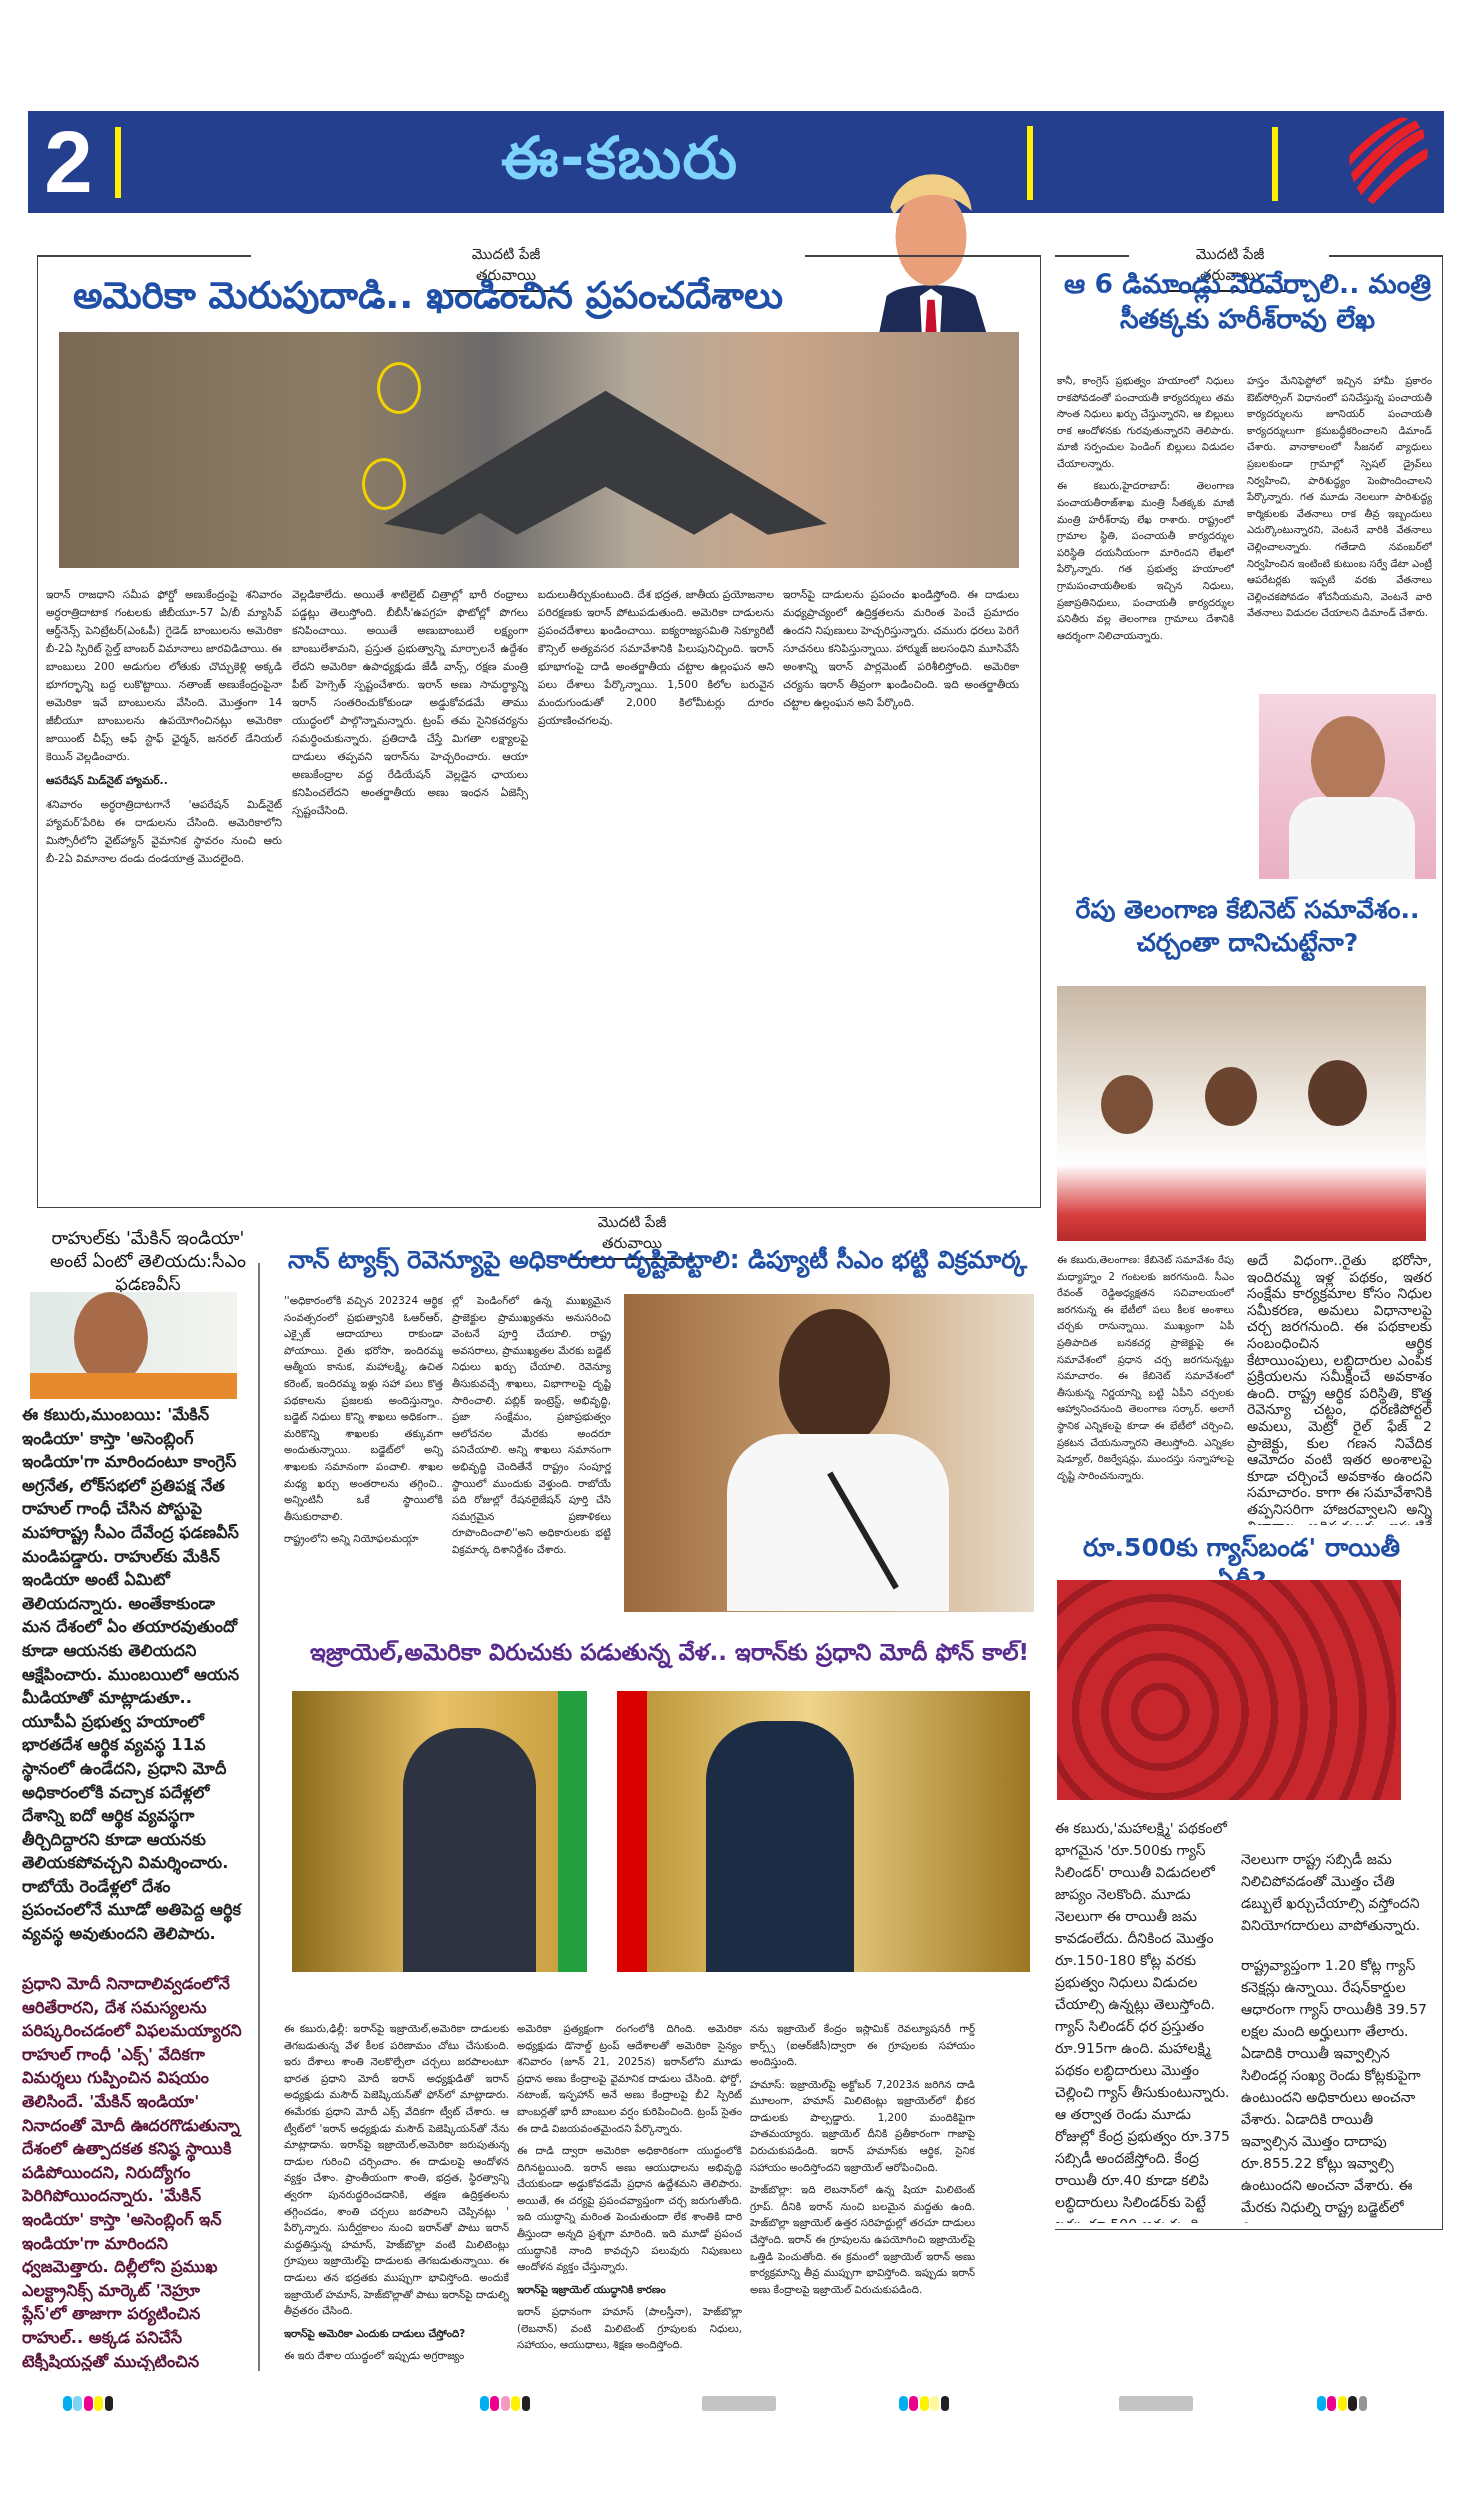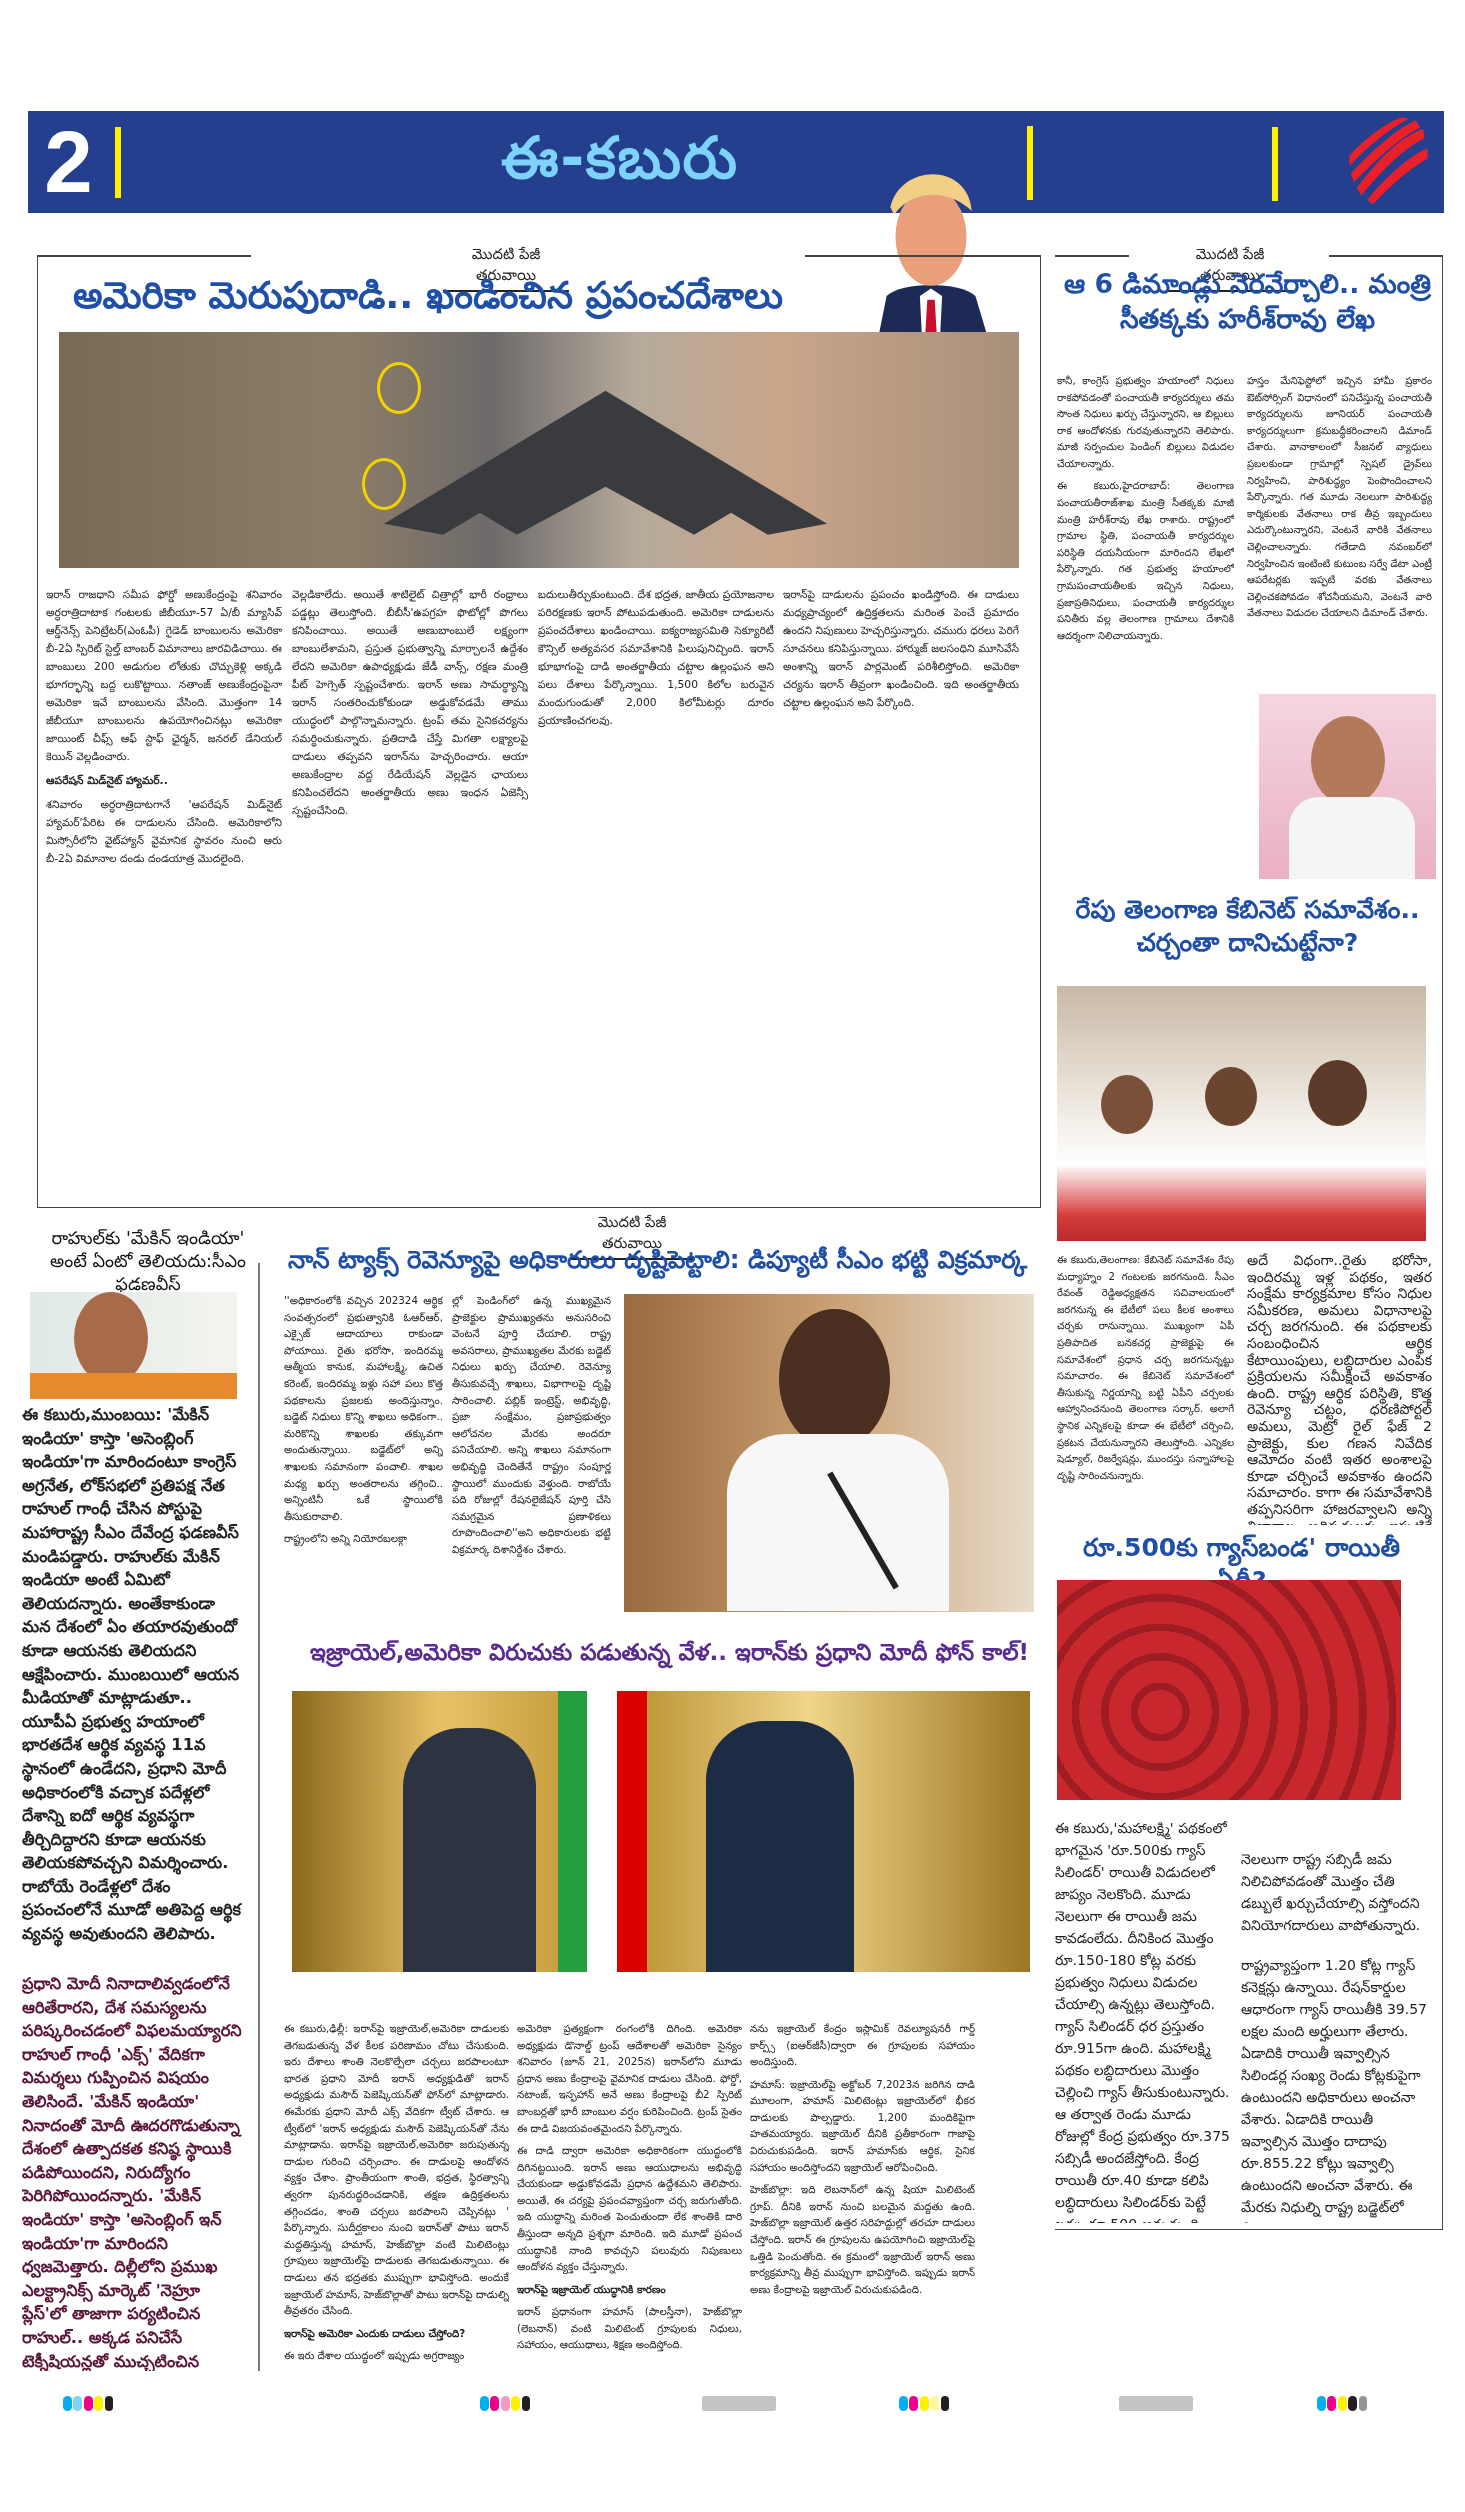--- a/index.html
+++ b/index.html
@@ -141,21 +141,21 @@
   <div style="position:absolute; left:0; top:81px; width:207px; height:26px; background:#e7892d;"></div>
 </div>
 <div class="col big" style="left:22px; top:1403px; width:225px; height:546px;">ఈ కబురు,ముంబయి: 'మేకిన్ ఇండియా' కాస్తా 'అసెంబ్లింగ్ ఇండియా'గా మారిందంటూ కాంగ్రెస్ అగ్రనేత, లోక్‌సభలో ప్రతిపక్ష నేత రాహుల్ గాంధీ చేసిన పోస్టుపై మహారాష్ట్ర సీఎం దేవేంద్ర ఫడణవీస్ మండిపడ్డారు. రాహుల్‌కు మేకిన్ ఇండియా అంటే ఏమిటో తెలియదన్నారు. అంతేకాకుండా మన దేశంలో ఏం తయారవుతుందో కూడా ఆయనకు తెలియదని ఆక్షేపించారు. ముంబయిలో ఆయన మీడియాతో మాట్లాడుతూ.. యూపీఏ ప్రభుత్వ హయాంలో భారతదేశ ఆర్థిక వ్యవస్థ 11వ స్థానంలో ఉండేదని, ప్రధాని మోదీ అధికారంలోకి వచ్చాక పదేళ్లలో దేశాన్ని ఐదో ఆర్థిక వ్యవస్థగా తీర్చిదిద్దారని కూడా ఆయనకు తెలియకపోవచ్చని విమర్శించారు. రాబోయే రెండేళ్లలో దేశం ప్రపంచంలోనే మూడో అతిపెద్ద ఆర్థిక వ్యవస్థ అవుతుందని తెలిపారు. రాహుల్ కొంత హోం వర్క్ చేయాలని హితవు పలికారు.</div>
 <div class="col big maroon" style="left:22px; top:1972px; width:225px; height:399px;">ప్రధాని మోదీ నినాదాలివ్వడంలోనే ఆరితేరారని, దేశ సమస్యలను పరిష్కరించడంలో విఫలమయ్యారని రాహుల్ గాంధీ 'ఎక్స్' వేదికగా విమర్శలు గుప్పించిన విషయం తెలిసిందే. 'మేకిన్ ఇండియా' నినాదంతో మోదీ ఊదరగొడుతున్నా దేశంలో ఉత్పాదకత కనిష్ఠ స్థాయికి పడిపోయిందని, నిరుద్యోగం పెరిగిపోయిందన్నారు. 'మేకిన్ ఇండియా' కాస్తా 'అసెంబ్లింగ్ ఇన్ ఇండియా'గా మారిందని ధ్వజమెత్తారు. దిల్లీలోని ప్రముఖ ఎలక్ట్రానిక్స్ మార్కెట్ 'నెహ్రూ ప్లేస్'లో తాజాగా పర్యటించిన రాహుల్.. అక్కడ పనిచేసే టెక్నీషియన్లతో ముచ్చటించిన వీడియోను ఆయన షేర్ చేసుకున్నారు.</div>
 <div class="vline" style="left:258px; top:1263px; height:1108px;"></div>
 
 <div class="sec-tag" style="left:569px; top:1213px; width:126px;">మొదటి పేజీ తరువాయి</div>
 <div class="headline" style="left:270px; top:1244px; width:775px; font-size:24.4px;">నాన్ ట్యాక్స్ రెవెన్యూపై అధికారులు దృష్టిపెట్టాలి: డిప్యూటీ సీఎం భట్టి విక్రమార్క</div>
 <div class="col" style="left:284px; top:1292px; width:159px; height:310px; font-size:10.3px; line-height:16.6px;">
   <p>''అధికారంలోకి వచ్చిన 202324 ఆర్థిక సంవత్సరంలో ప్రభుత్వానికి ఓఆర్ఆర్, ఎక్సైజ్ ఆదాయాలు రాకుండా పోయాయి. రైతు భరోసా, ఇందిరమ్మ ఆత్మీయ కానుక, మహాలక్ష్మి, ఉచిత కరెంట్, ఇందిరమ్మ ఇళ్లు సహా పలు కొత్త పథకాలను ప్రజలకు అందిస్తున్నాం. బడ్జెట్ నిధులు కొన్ని శాఖలు అధికంగా.. మరికొన్ని శాఖలకు తక్కువగా అందుతున్నాయి. బడ్జెట్‌లో అన్ని శాఖలకు సమానంగా పంచాలి. శాఖల మధ్య ఖర్చు అంతరాలను తగ్గించి.. అన్నింటినీ ఒకే స్థాయిలోకి తీసుకురావాలి.</p>
-  <p>రాష్ట్రంలోని అన్ని నియోరబలక్గా</p>
+  <p>రాష్ట్రంలోని అన్ని నియోఫలమయ్గా</p>
 </div>
 <div class="col" style="left:452px; top:1292px; width:159px; height:310px; font-size:10.3px; line-height:16.6px;">
   <p>ల్లో పెండింగ్‌లో ఉన్న ముఖ్యమైన ప్రాజెక్టుల ప్రాముఖ్యతను అనుసరించి వెంటనే పూర్తి చేయాలి. రాష్ట్ర అవసరాలు, ప్రాముఖ్యతల మేరకు బడ్జెట్ నిధులు ఖర్చు చేయాలి. రెవెన్యూ తీసుకువచ్చే శాఖలు, విభాగాలపై దృష్టి సారించాలి. పబ్లిక్ ఇంట్రెస్ట్, అభివృద్ధి, ప్రజా సంక్షేమం, ప్రజాప్రభుత్వం ఆలోచనల మేరకు అందరూ పనిచేయాలి. అన్ని శాఖలు సమానంగా అభివృద్ధి చెందితేనే రాష్ట్రం సంపూర్ణ స్థాయిలో ముందుకు వెళ్తుంది. రాబోయే పది రోజుల్లో రేషనలైజేషన్ పూర్తి చేసి సమగ్రమైన ప్రణాళికలు రూపొందించాలి''అని అధికారులకు భట్టి విక్రమార్క దిశానిర్దేశం చేశారు.</p>
 </div>
 <div class="photo" style="left:624px; top:1294px; width:410px; height:318px; background:linear-gradient(90deg,#9b6a3e 0%,#c9a073 50%,#e8dccb 100%);">
   <div style="position:absolute; left:155px; top:14.8px; width:111px; height:140px; background:#4a2e20; border-radius:50%;"></div>
   <div style="position:absolute; left:103px; top:140px; width:222px; height:177px; background:#f7f7f7; border-radius:59px 59px 0 0;"></div>
   <div style="position:absolute; left:236px; top:170px; width:5.9px; height:133px; background:#222; transform:rotate(-30deg);"></div>
 </div>
 

